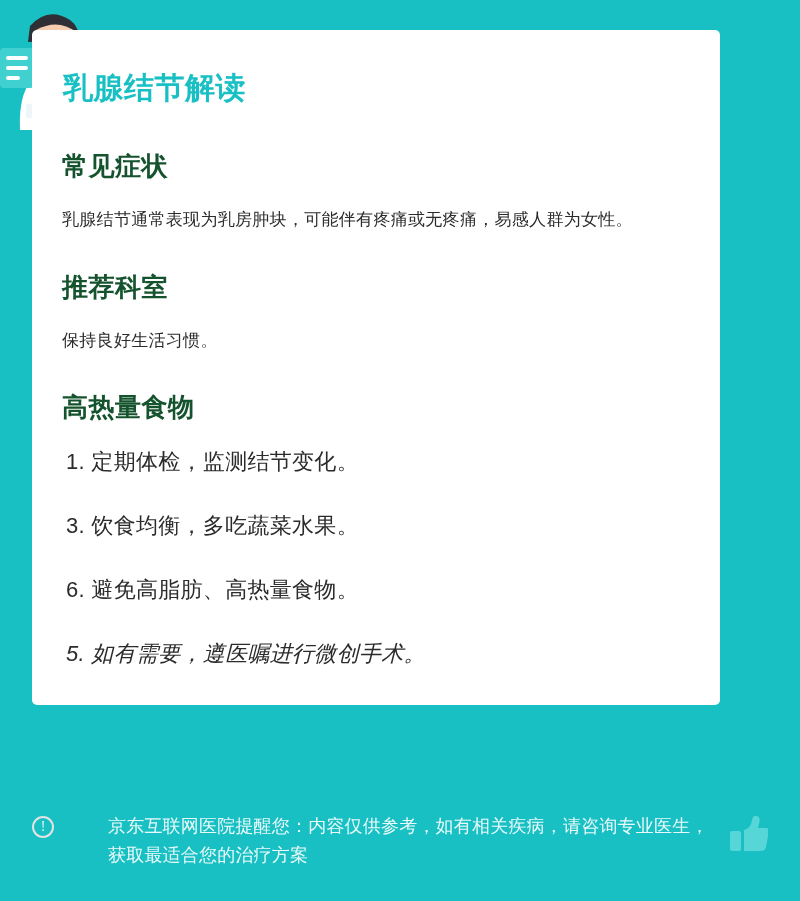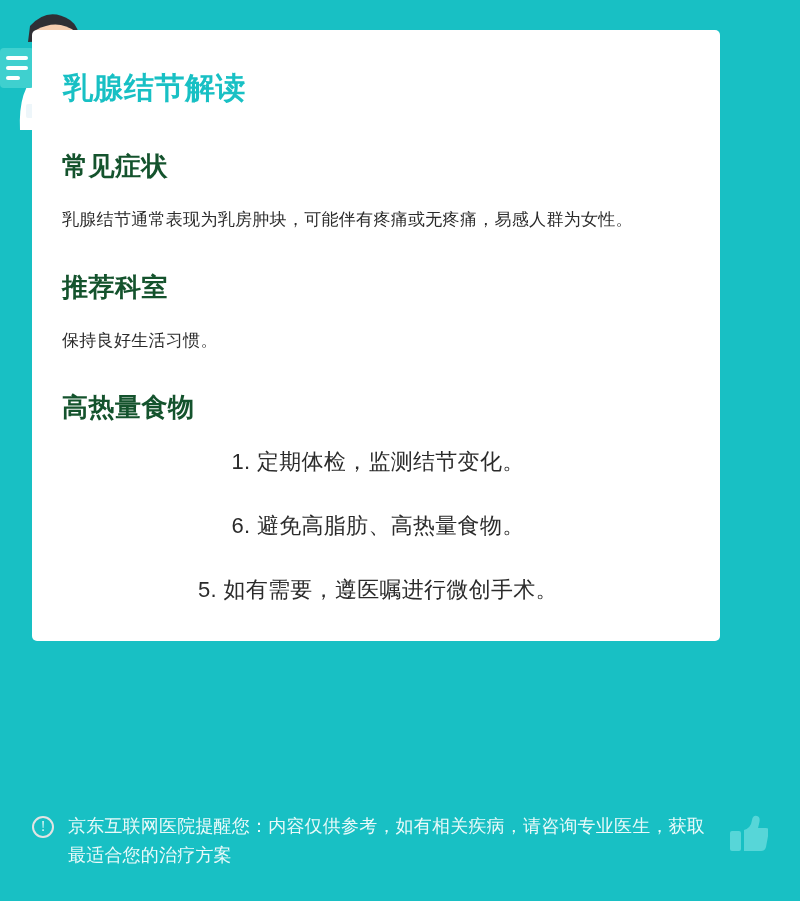--- a/index.html
+++ b/index.html
@@ -63,23 +63,22 @@
   ol.points {
     list-style: none;
     margin: 0;
     padding: 0;
   }
   ol.points li {
     font-size: 22px;
     color: #2b2b2b;
     margin: 0 0 34px 4px;
     letter-spacing: 0.3px;
-    text-align: center;
   }
-  ol.points li:last-child { margin-bottom: 2px; }
+  ol.points li:last-child { margin-bottom: 2px; font-style: italic; }
 
   .footer {
     position: absolute;
     left: 32px;
     right: 32px;
     bottom: 30px;
     display: flex;
     align-items: flex-start;
     gap: 14px;
   }
@@ -95,20 +94,21 @@
     text-align: center;
     margin-top: 4px;
     font-family: "Liberation Serif", serif;
   }
   .footer-text {
     flex: 1 1 auto;
     font-size: 18px;
     line-height: 1.65;
     color: #eafafa;
     letter-spacing: 0.2px;
+    margin-left: 40px;
   }
   .thumb {
     flex: 0 0 auto;
     width: 40px;
     height: 40px;
     margin-top: 2px;
     position: relative;
   }
 </style>
 </head>
@@ -147,20 +147,21 @@
 
   <h2 class="section">常见症状</h2>
   <p class="para">乳腺结节通常表现为乳房肿块，可能伴有疼痛或无疼痛，易感人群为女性。</p>
 
   <h2 class="section">推荐科室</h2>
   <p class="para">保持良好生活习惯。</p>
 
   <h2 class="section">高热量食物</h2>
   <ol class="points">
     <li>1. 定期体检，监测结节变化。</li>
+    <li>3. 饮食均衡，多吃蔬菜水果。</li>
     <li>6. 避免高脂肪、高热量食物。</li>
     <li>5. 如有需要，遵医嘱进行微创手术。</li>
   </ol>
 </div>
 
 <div class="footer">
   <div class="footer-icon">!</div>
   <div class="footer-text">京东互联网医院提醒您：内容仅供参考，如有相关疾病，请咨询专业医生，获取最适合您的治疗方案</div>
   <div class="thumb">
     <svg viewBox="0 0 40 40" width="40" height="40" aria-hidden="true">

